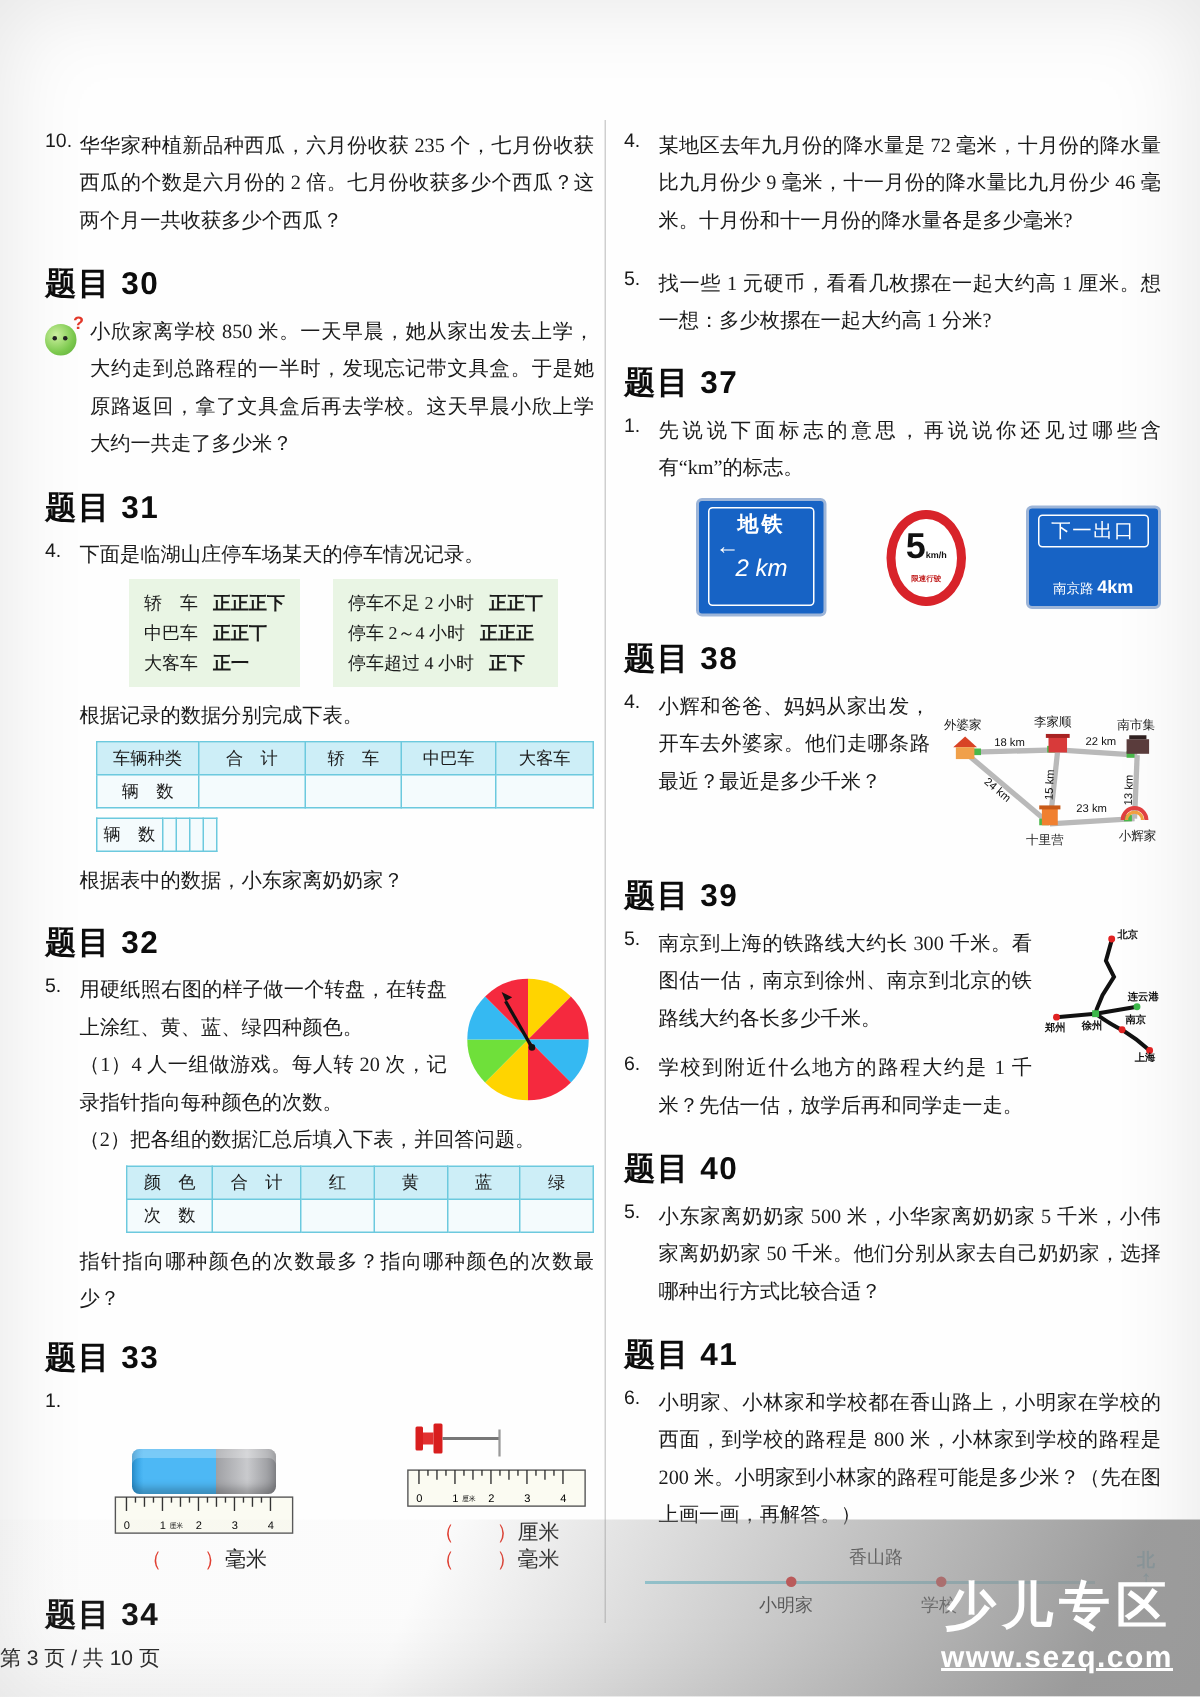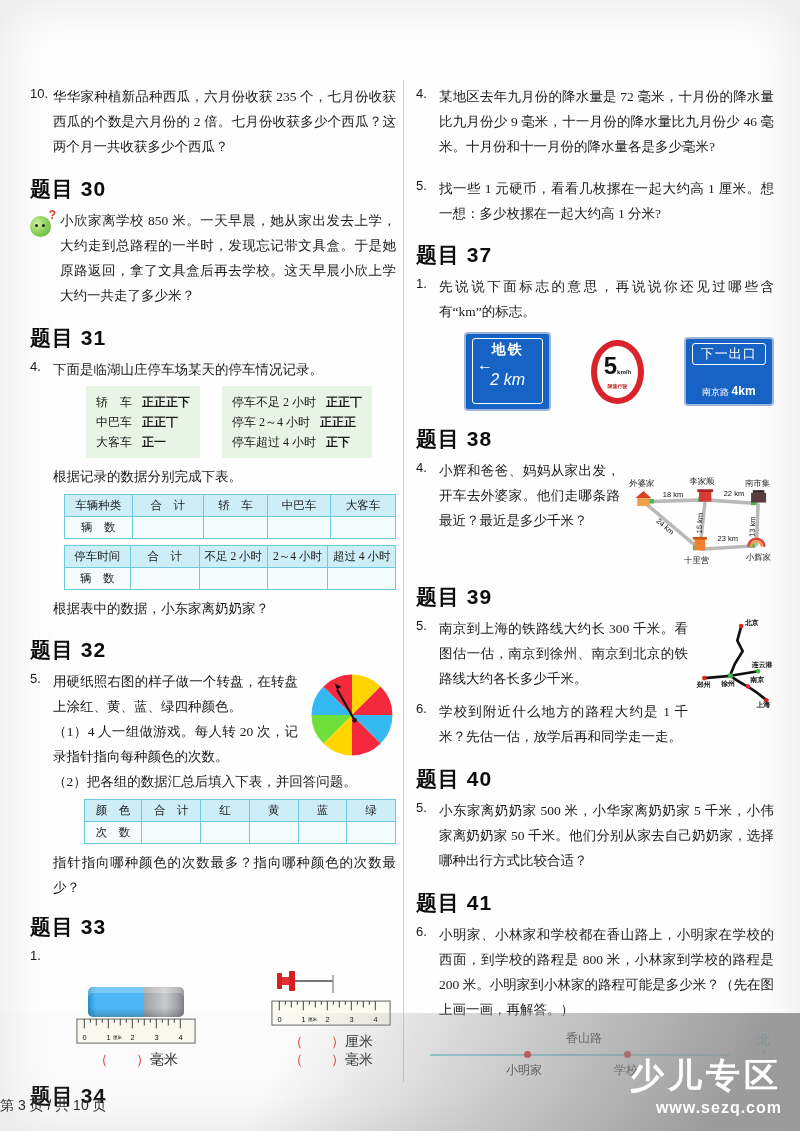--- a/index.html
+++ b/index.html
@@ -77,21 +77,21 @@
          font-size:12px;font-weight:700;line-height:12px;}
   .north .na{font-size:15px;line-height:14px;}
   
   .shade{position:absolute;left:0;right:0;bottom:0;height:118px;
          background:linear-gradient(115deg,rgba(200,200,200,.05) 35%,rgba(145,145,145,.9) 90%);}
   .footer{position:absolute;left:0;right:0;bottom:16px;text-align:left;
           font:14px "Liberation Sans",sans-serif;color:#2c2c2c;}
   .wmark{position:absolute;right:18px;bottom:14px;text-align:right;color:#fff;
          font-family:"Liberation Sans",sans-serif;}
   .wmark .w1{font-size:34px;font-weight:700;letter-spacing:4px;}
-  .wmark .w2{font-size:16px;font-weight:700;letter-spacing:1px;}
+  .wmark .w2{font-size:20px;font-weight:700;letter-spacing:1px;text-decoration:underline;}
   svg text{font-family:"Liberation Sans",sans-serif;}
 </style>
 </head>
 <body>
 
 <div class="page">
   <div class="vline"></div>
 
   <div class="col col-left">
 
@@ -165,27 +165,20 @@
           <td>辆　数</td>
           <td></td>
           <td></td>
           <td></td>
           <td></td>
         </tr>
       </tbody>
         </table>
       <table class="wtable">
         <tbody>
-            <tr class="hd">
-          <td style="width:62px">停车时间</td>
-          <td style="width:66px">合　计</td>
-          <td style="width:66px">不足 2 小时</td>
-          <td style="width:58px">2～4 小时</td>
-          <td style="width:66px">超过 4 小时</td>
-        </tr>
         <tr>
           <td>辆　数</td>
           <td></td>
           <td></td>
           <td></td>
           <td></td>
         </tr>
       </tbody>
         </table>
       <div class="ptxt" style="margin-left:23px">根据表中的数据，小东家离奶奶家？</div>

